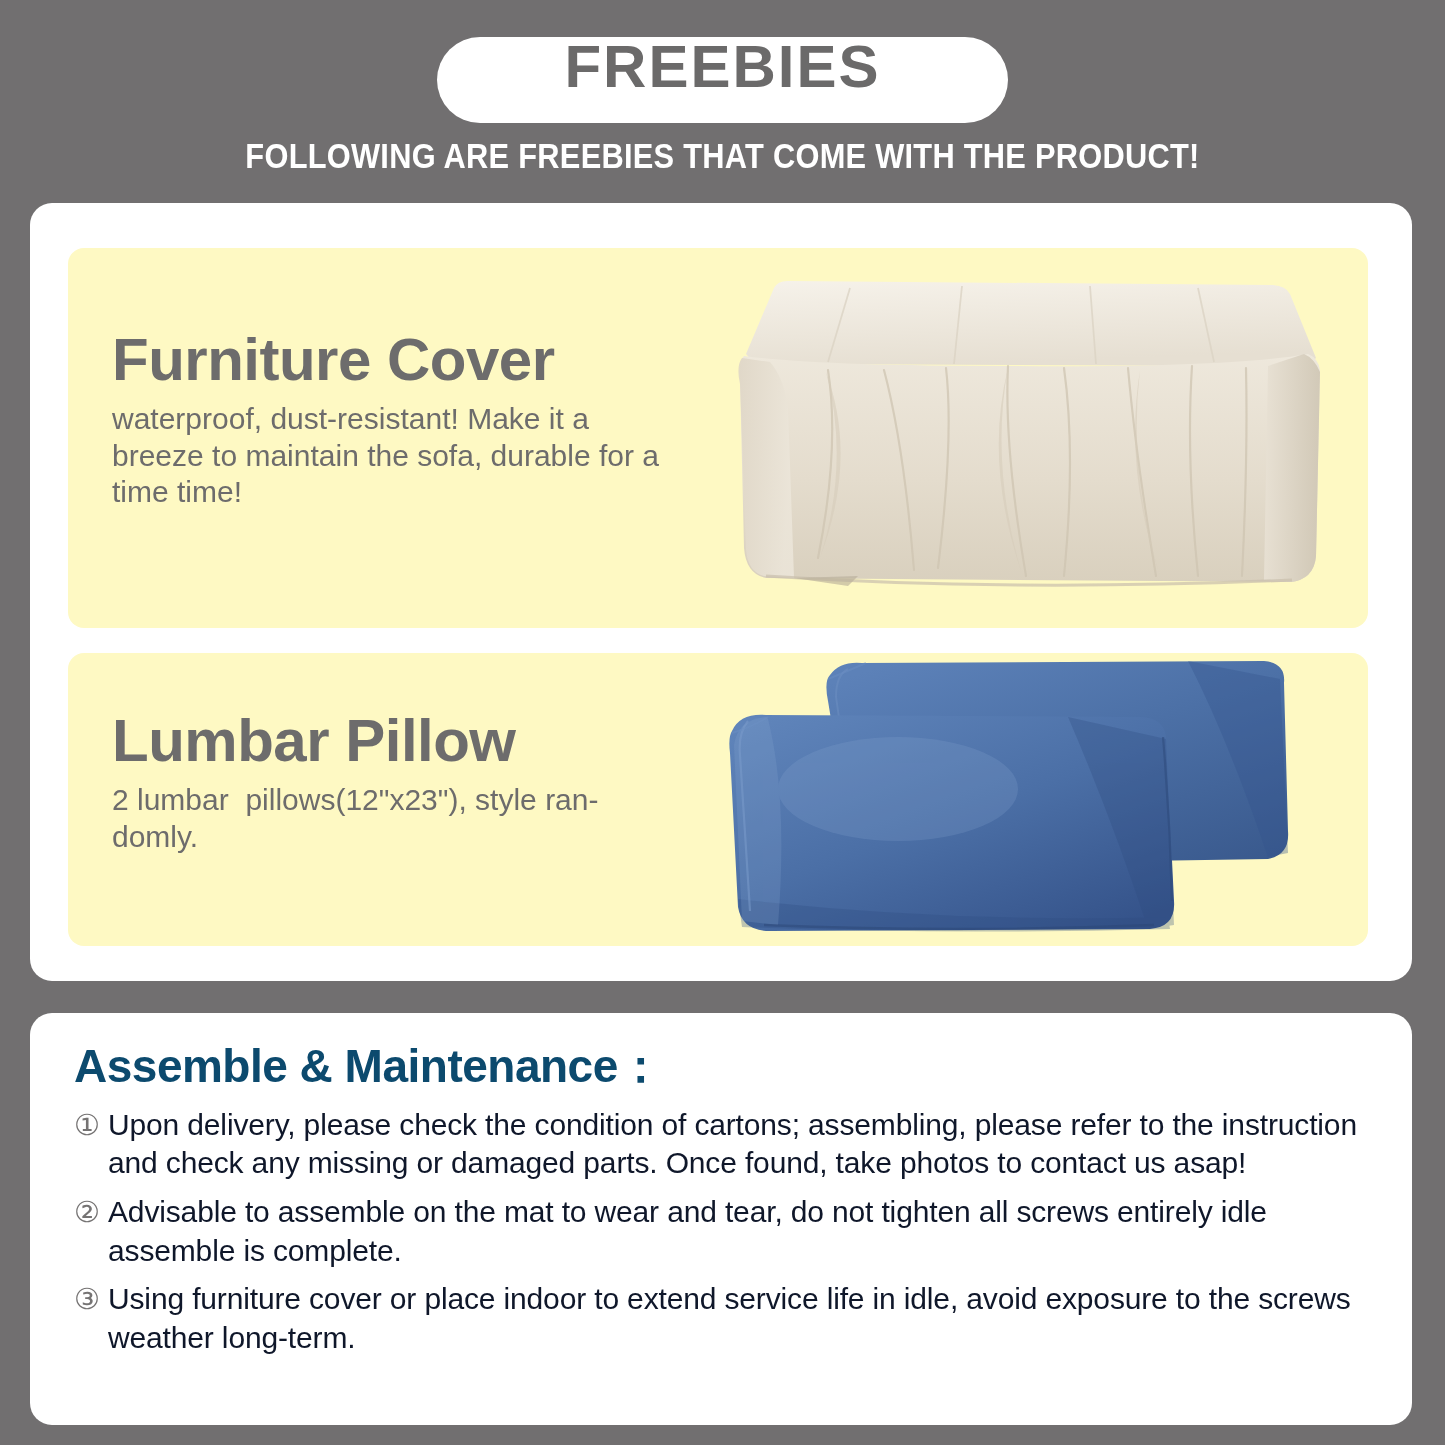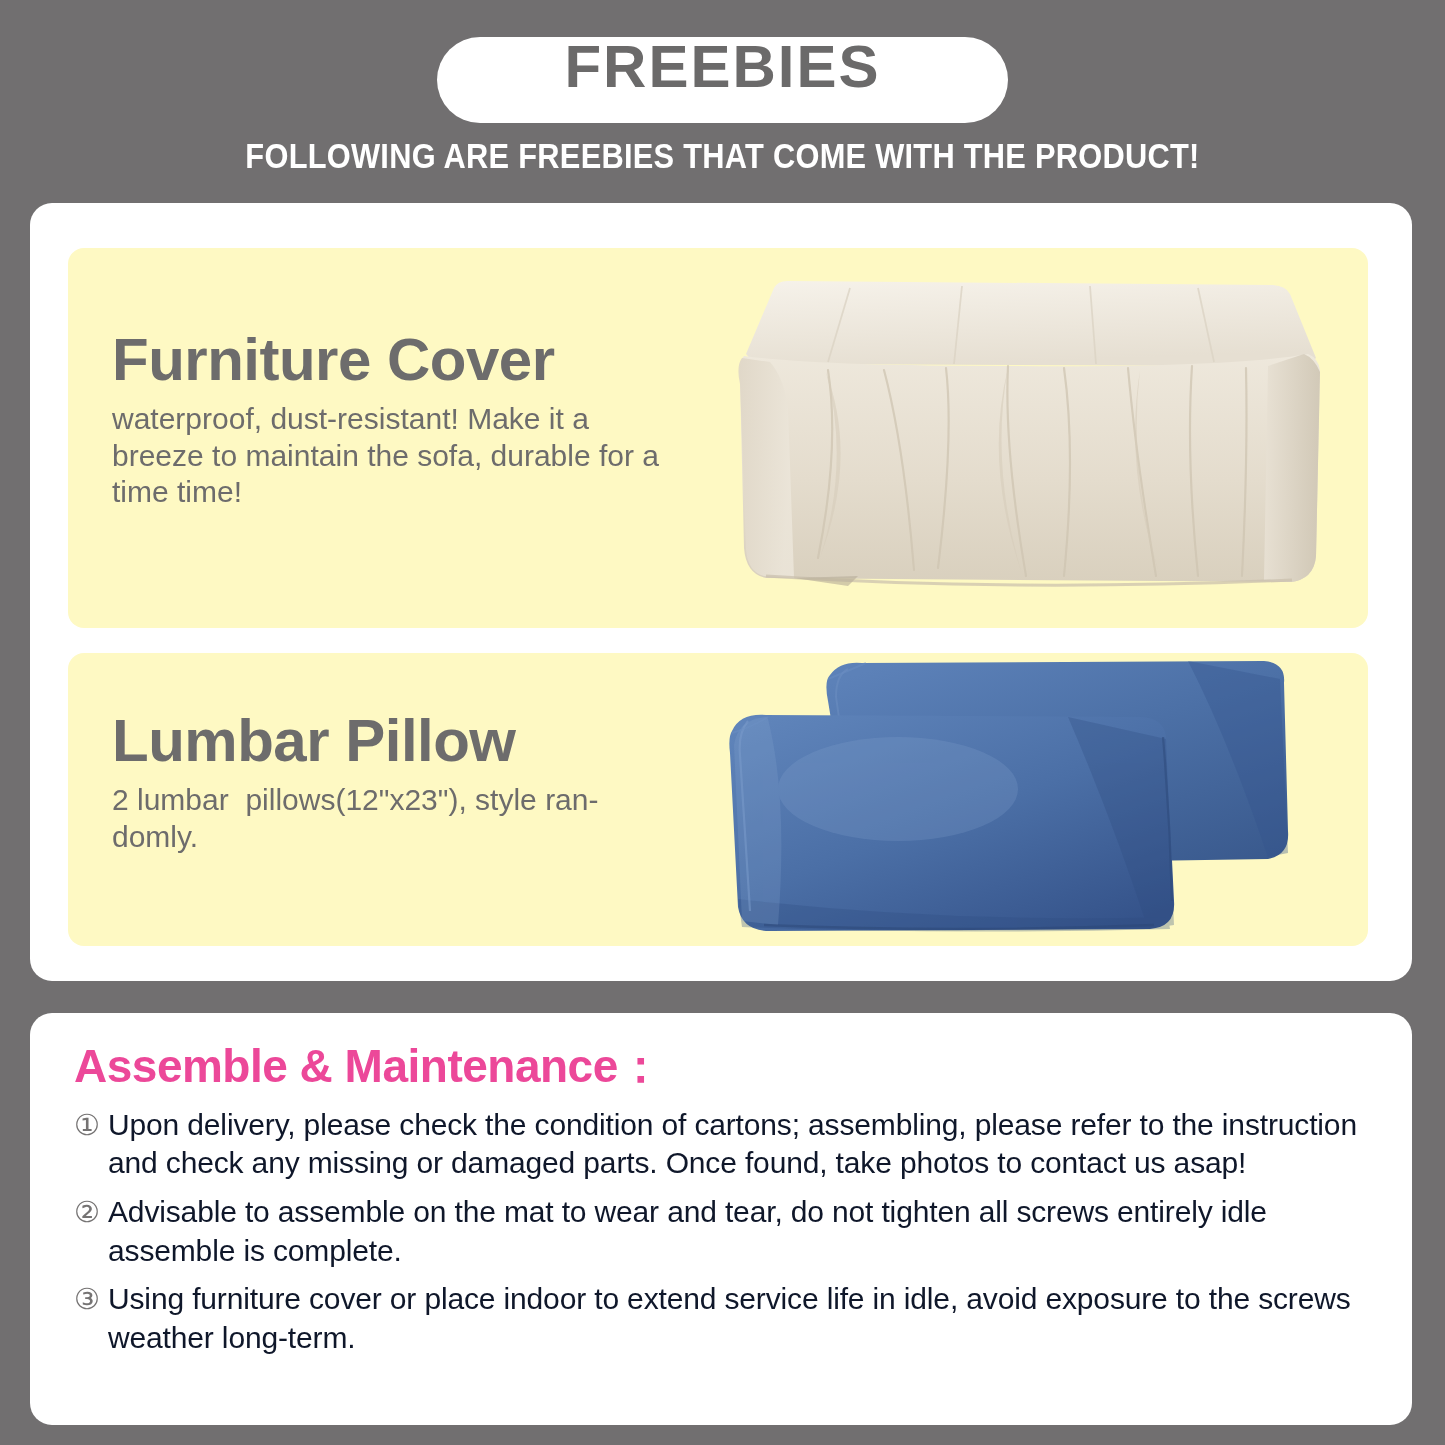--- a/index.html
+++ b/index.html
@@ -139,21 +139,21 @@
   }
 
   
   .maint-inner {
     position: absolute;
     left: 44px;
     top: 28px;
     width: 1300px;
   }
   .maint-title {
-    color: #ec4899;
+    color: #0c4a6e;
     font-weight: bold;
     font-size: 46px;
     line-height: 1.1;
     margin: 0 0 14px 0;
     letter-spacing: -0.5px;
     font-family: "Liberation Sans", sans-serif;
   }
   .maint-list {
     list-style: none;
     margin: 0;

